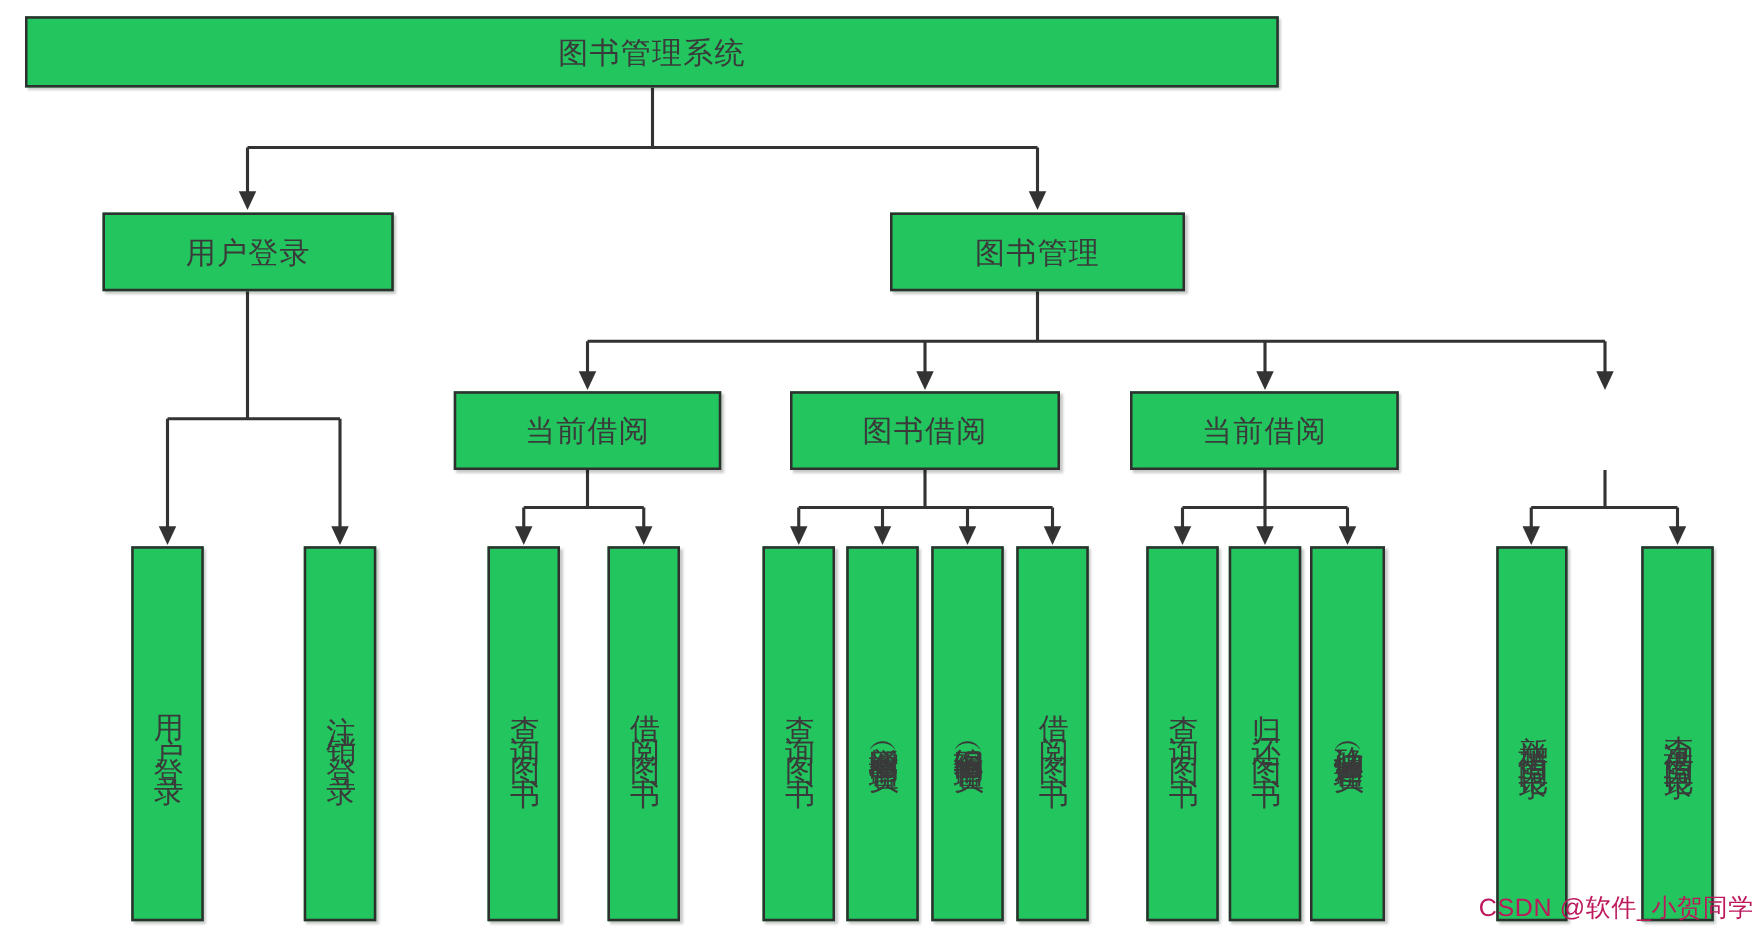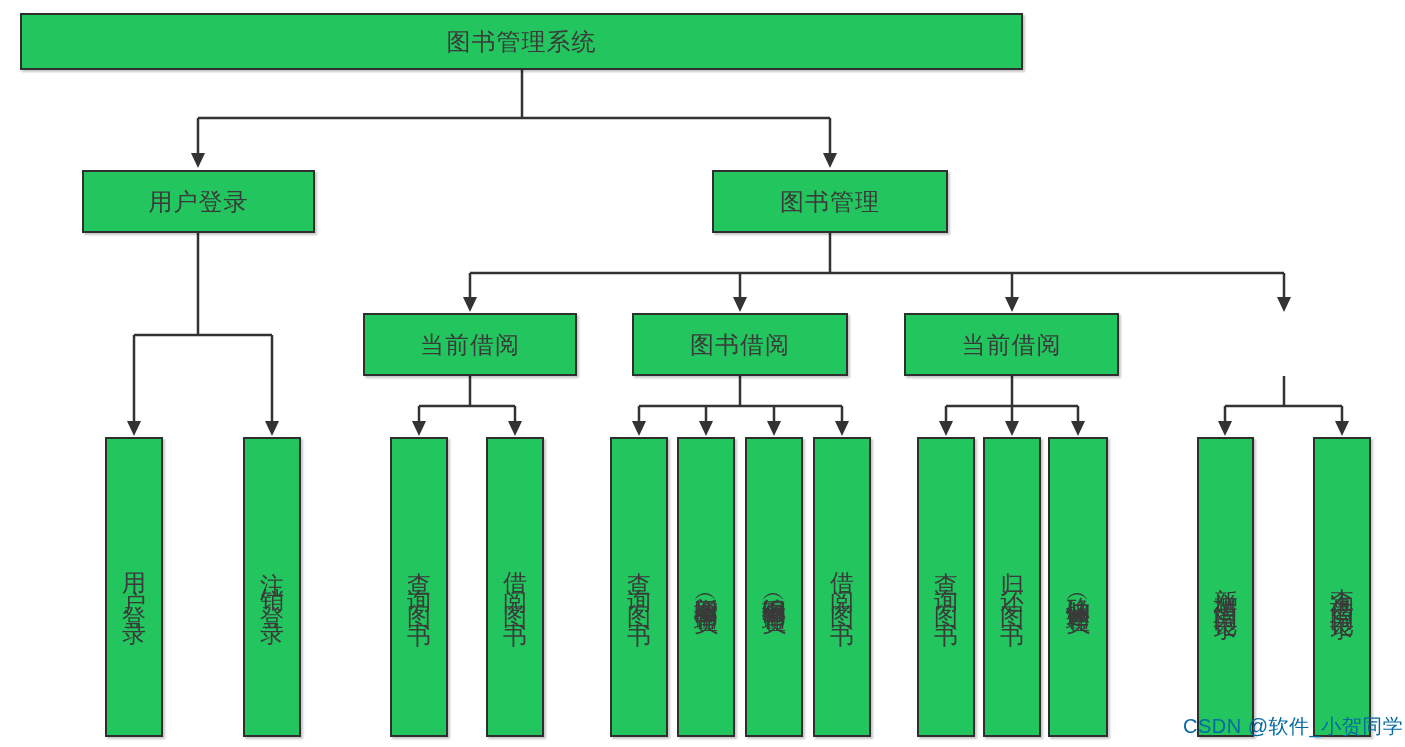--- a/index.html
+++ b/index.html
@@ -18,21 +18,21 @@
   .hlabel{font-size:24px;letter-spacing:1px;white-space:nowrap;}
   .vt{
     writing-mode:vertical-rl;text-orientation:mixed;
     font-size:24px;color:#3a3a3a;line-height:1;
   }
   .ls4{letter-spacing:17px;}
   .ls6{letter-spacing:6px;}
   .ls9{letter-spacing:2px;}
   .watermark{
     position:absolute;left:1183px;top:713px;z-index:2;
-    font-size:20px;color:#0369a1;letter-spacing:0.5px;white-space:nowrap;
+    font-size:20px;color:#be185d;letter-spacing:0.5px;white-space:nowrap;
   }
 </style>
 </head>
 <body>
 
 <div class="stage">
 
   <svg class="connectors" width="1405" height="747" viewBox="0 0 1405 747">
     <g stroke="#333333" stroke-width="2.5" fill="none">
 

